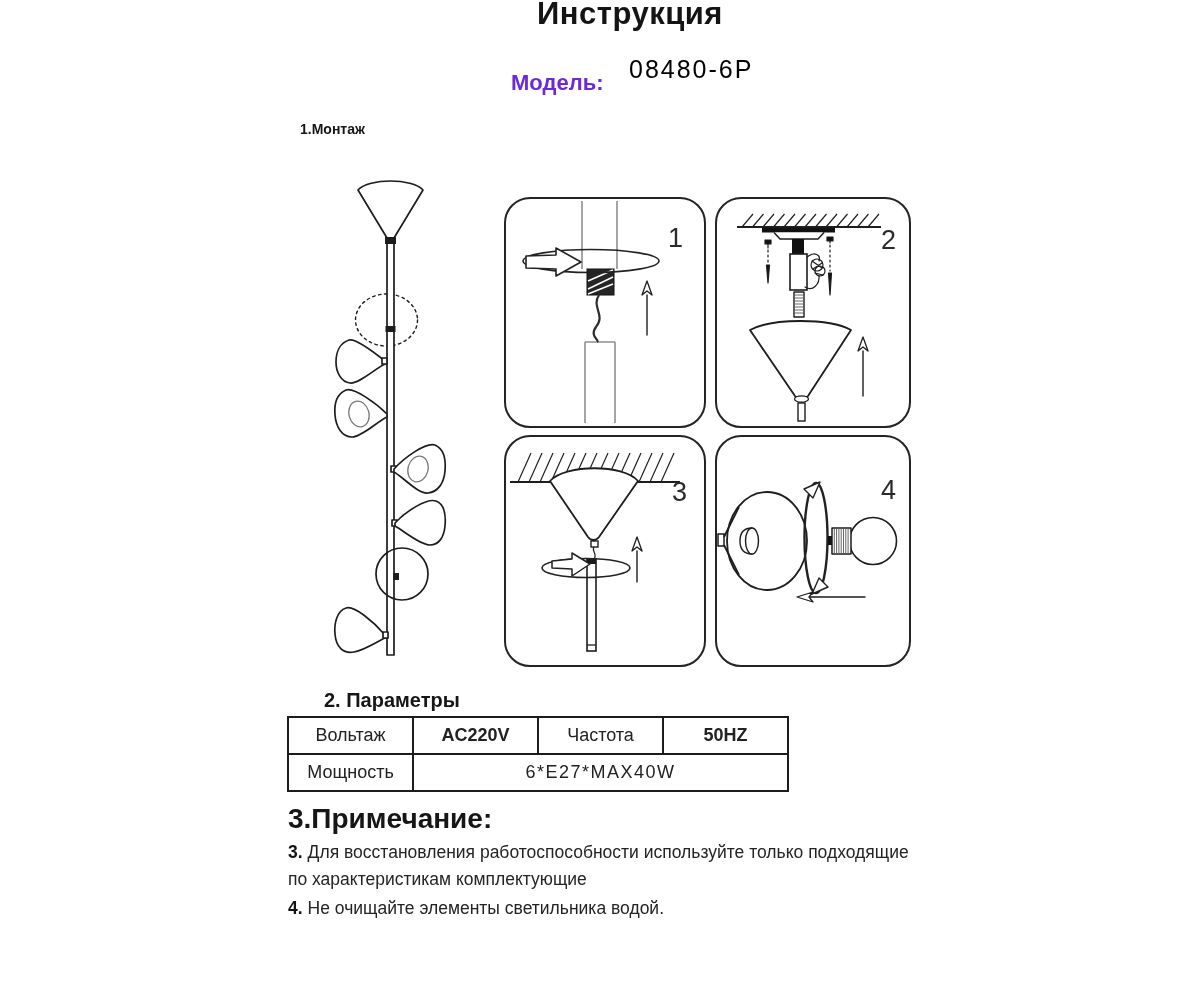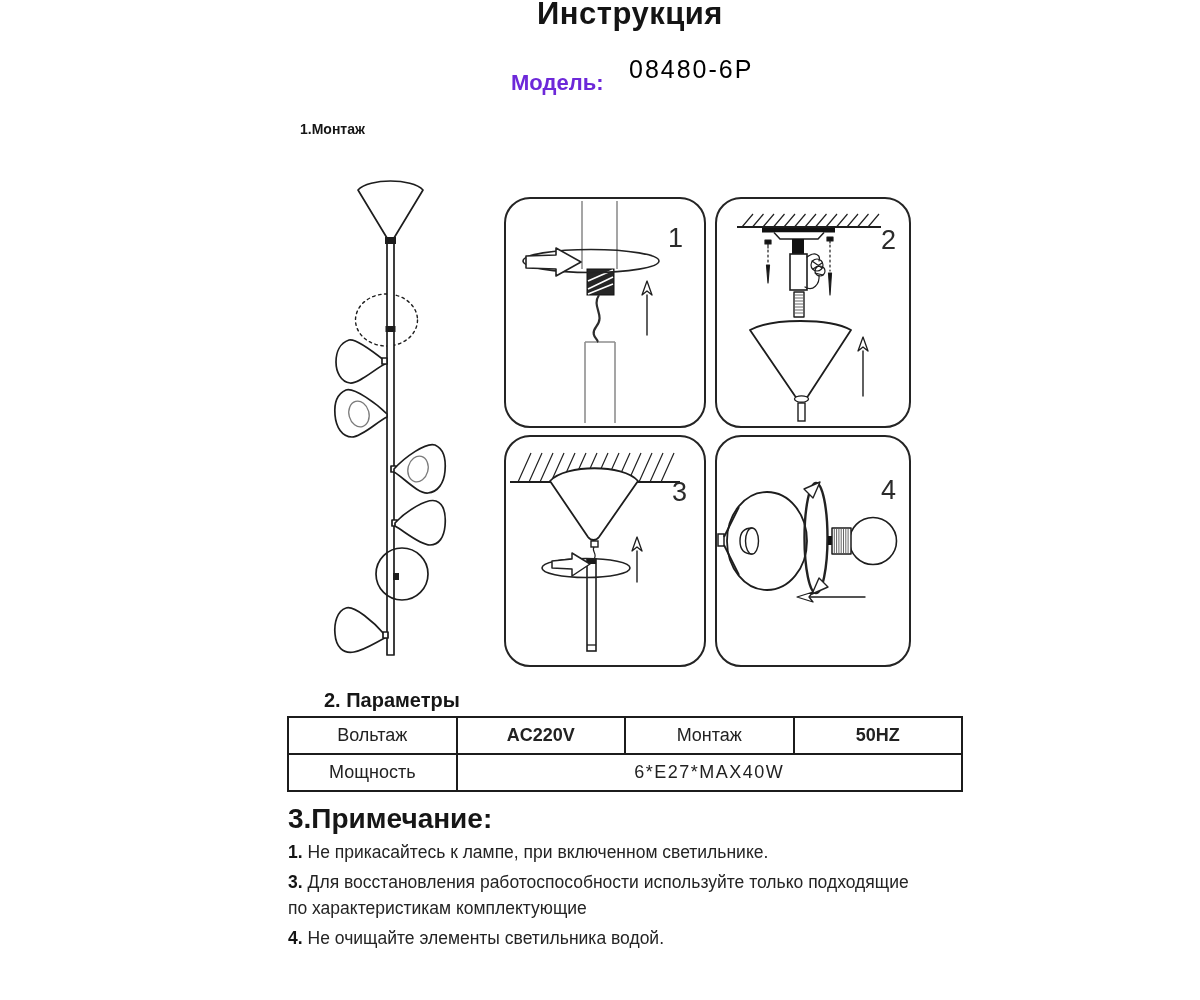--- a/index.html
+++ b/index.html
@@ -23,21 +23,21 @@
   .lamp-wrap{left:290px;top:170px;width:200px;height:520px;}
 
   .panel{position:absolute;background:#fff;border:2.5px solid #242424;border-radius:26px;}
   .panel svg{position:absolute;left:0;top:0;}
   .stepnum{position:absolute;font-size:27px;color:#2b2b2b;line-height:1;}
   .p1{left:504px;top:197px;width:198px;height:227px;}
   .p2{left:715px;top:197px;width:192px;height:227px;}
   .p3{left:504px;top:435px;width:198px;height:228px;}
   .p4{left:715px;top:435px;width:192px;height:228px;}
 
-  table.params{position:absolute;left:287px;top:716px;width:676px;
+  table.params{position:absolute;left:287px;top:716px;width:502px;
     border-collapse:collapse;table-layout:fixed;}
   table.params td{border:2.5px solid #1c1c1c;text-align:center;vertical-align:middle;
     height:35px;font-size:18px;color:#222;padding:0;}
   td.bold-val{font-weight:bold;font-size:20px;color:#111;margin-top:20px;}
   td.pow-label{font-size:21px;border-radius:11px;}
   td.pow-val{font-size:19px;letter-spacing:1.5px;color:#3a3a3a;}
 
   .notes-list{left:288px;top:839px;width:634px;font-size:17.5px;line-height:26.5px;color:#242424;}
   .notes-list p{margin:0 0 3px 0;}
   .notes-list b{color:#141414;margin-right:5px;}
@@ -190,28 +190,27 @@
   <colgroup>
       <col style="width:25%">
       <col style="width:25%">
       <col style="width:25%">
       <col style="width:25%">
     </colgroup>
   <tbody>
       <tr>
     <td>Вольтаж</td>
     <td class="bold-val">AC220V</td>
-    <td>Монтаж</td>
+    <td>Частота</td>
     <td class="bold-val">50HZ</td>
   </tr>
   <tr>
     <td class="pow-label">Мощность</td>
     <td class="pow-val" colspan="3">6*E27*MAX40W</td>
   </tr>
 </tbody>
   </table>
 
 <div class="abs sec-heading h-notes">3.Примечание:</div>
 <div class="abs notes-list">
-  <p><b>1.</b><span>Не прикасайтесь к лампе, при включенном светильнике.</span></p>
   <p><b>3.</b><span>Для восстановления работоспособности используйте только подходящие по характеристикам комплектующие</span></p>
   <p><b>4.</b><span>Не очищайте элементы светильника водой.</span></p>
 </div>
 
 </body></html>

